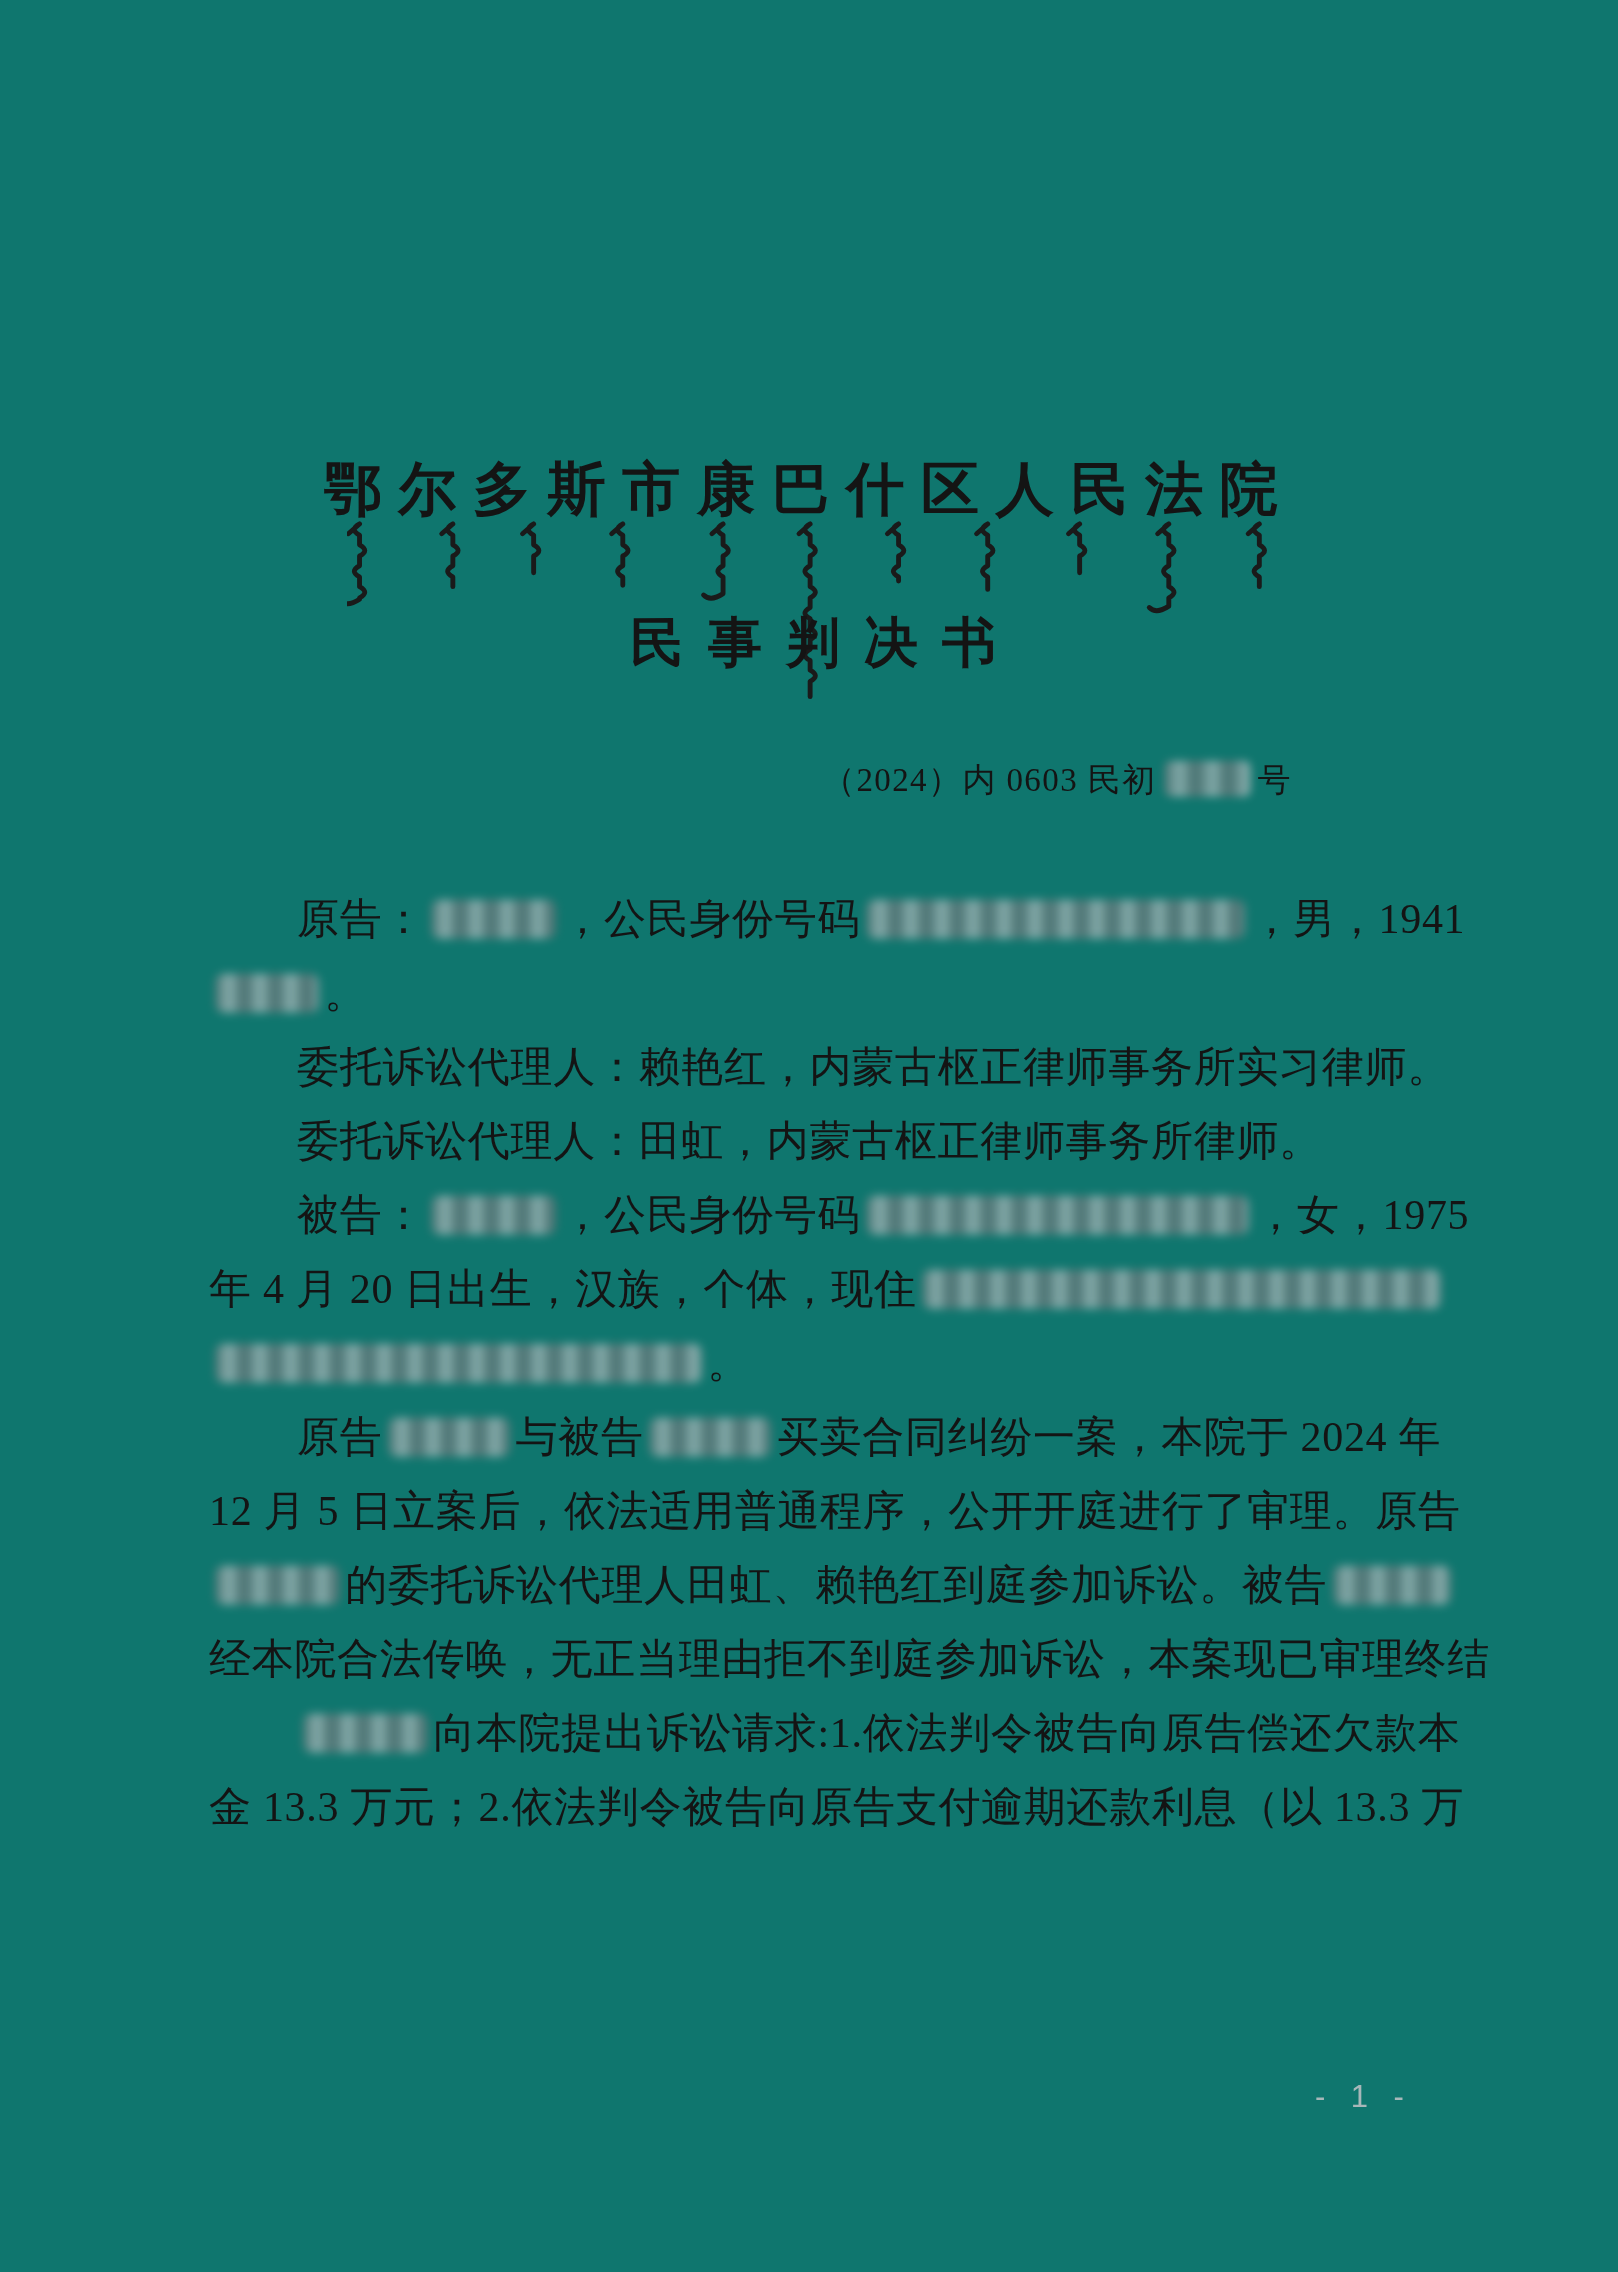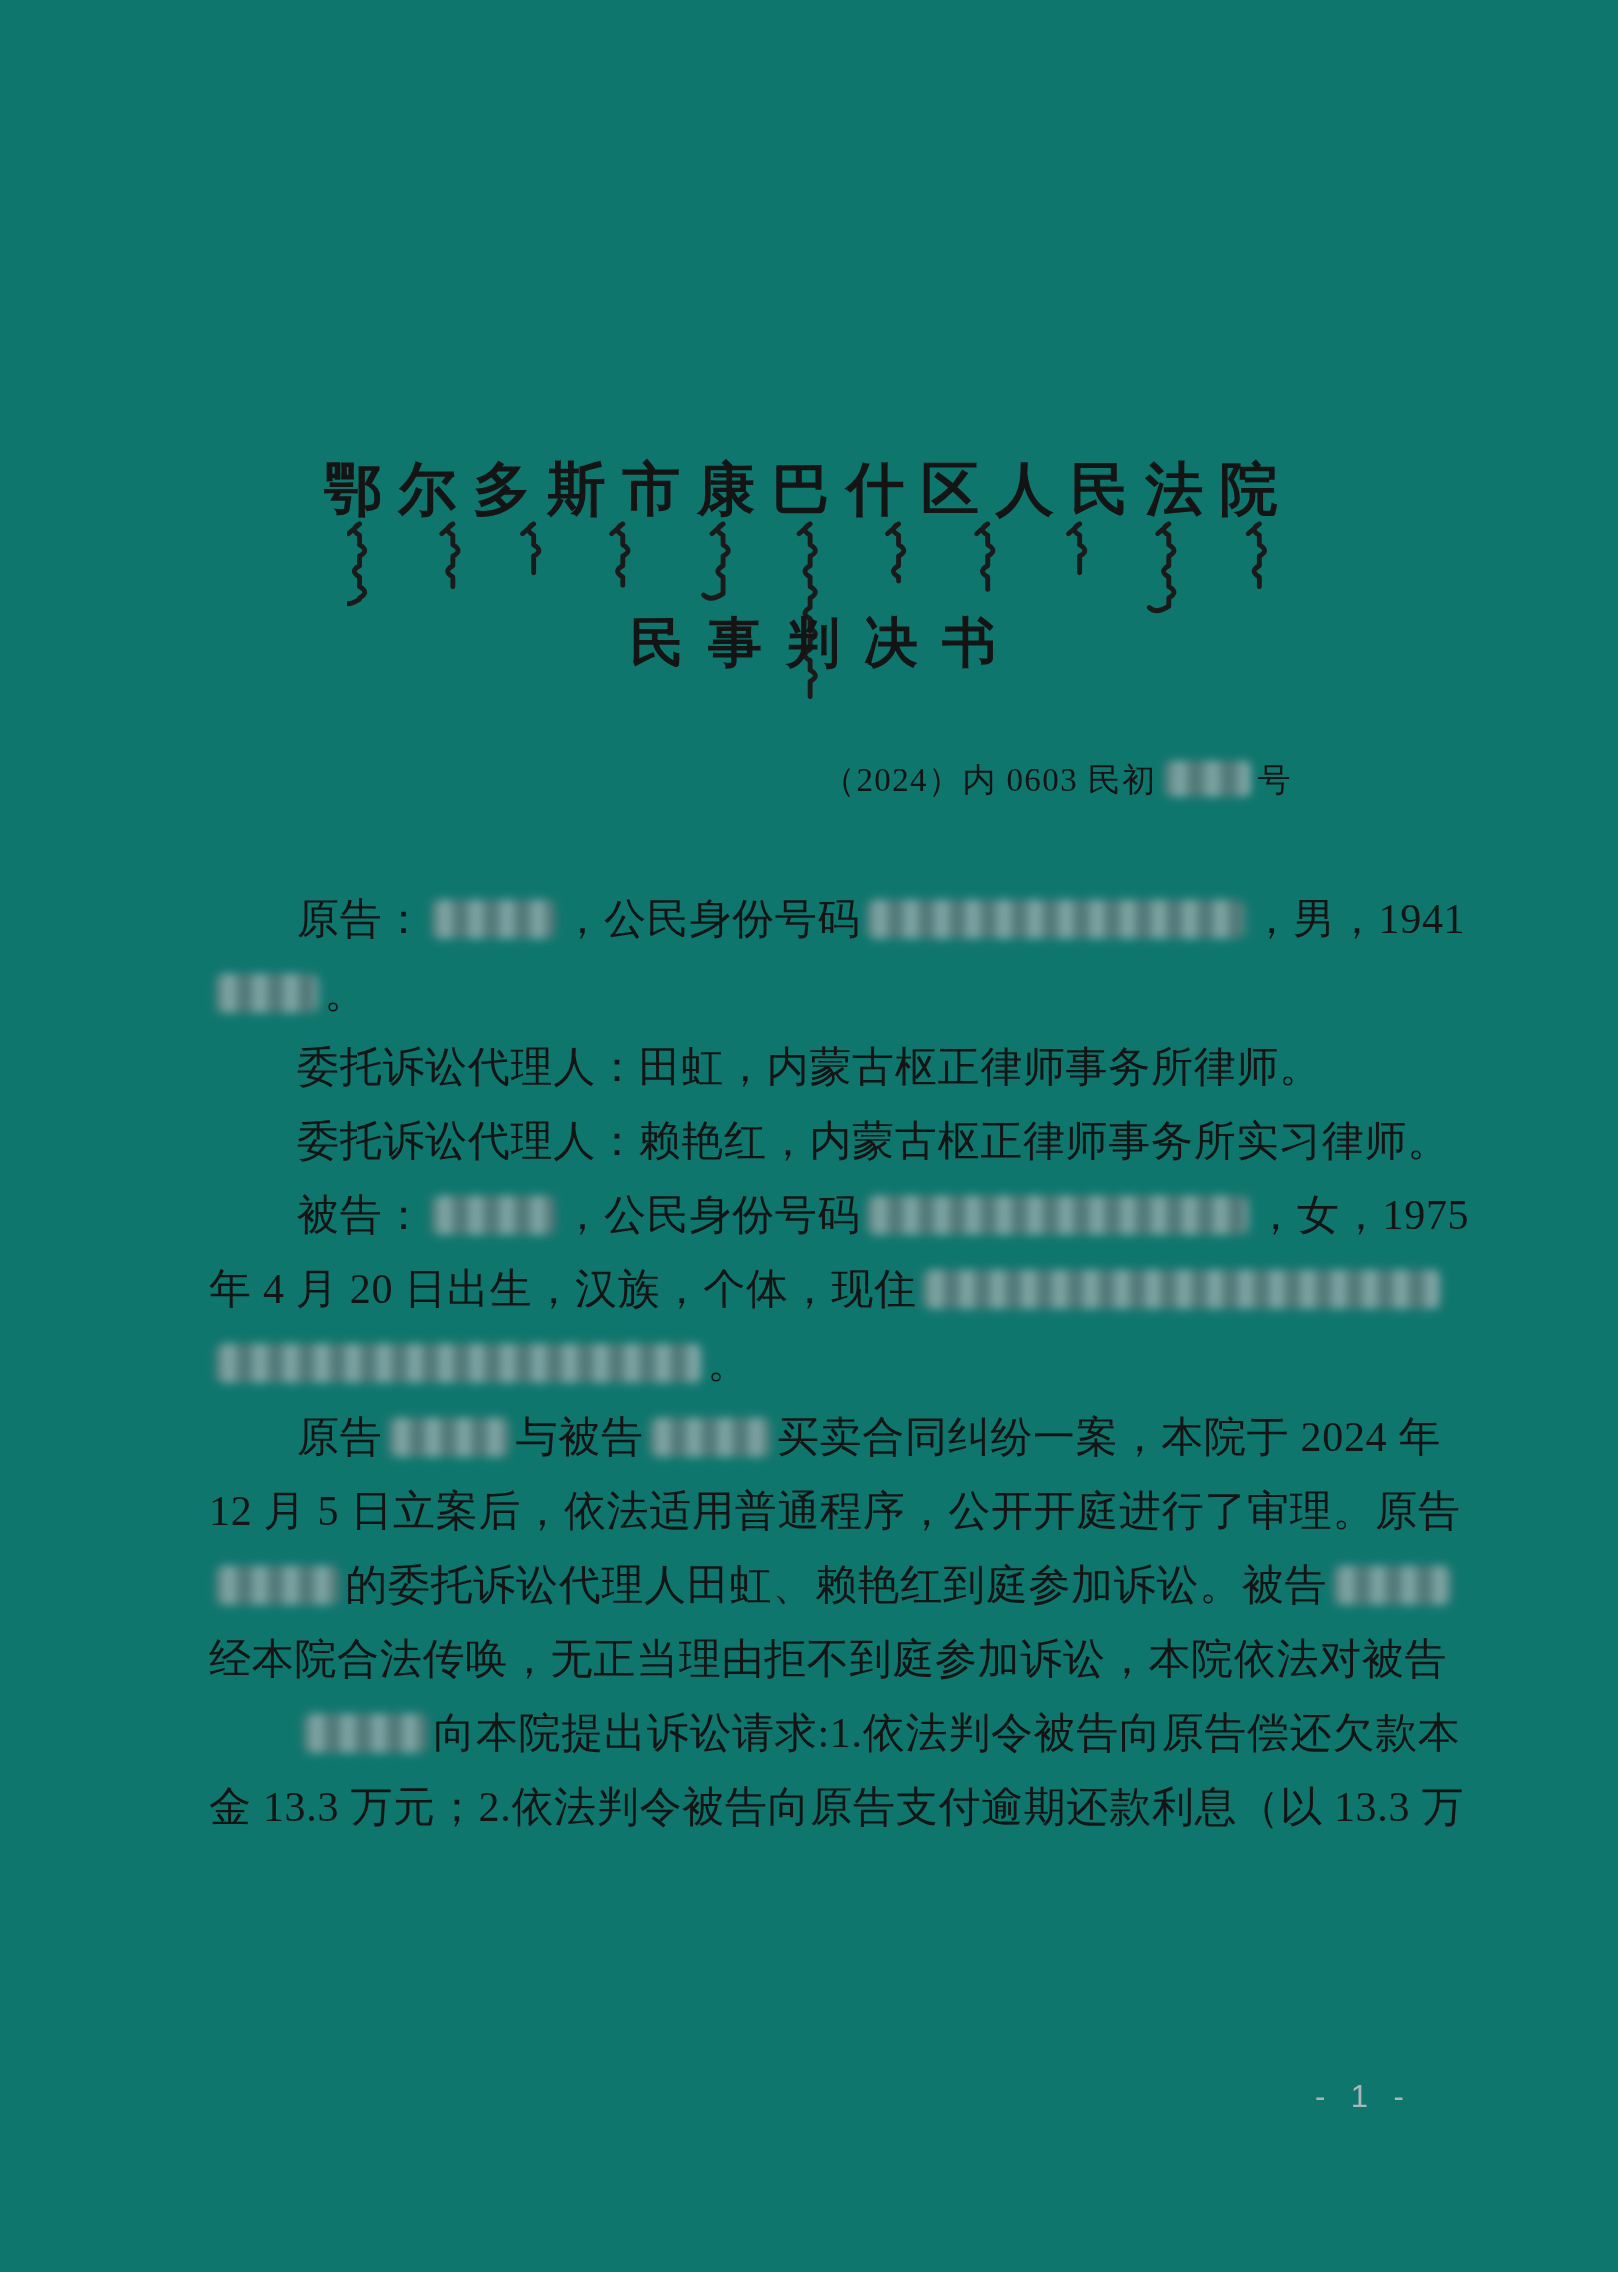--- a/index.html
+++ b/index.html
@@ -100,29 +100,29 @@
 
   <div class="doc-title">民事判决书</div>
 
   <div class="case-number">
     <span>（2024）内 0603 民初</span><span class="case-redact" style="width: 87px;"></span><span>号</span>
   </div>
 
   <div class="judgment-body">
       <div class="line indent"><span>原告：</span><span class="redact" style="width: 125px;"></span><span>，公民身份号码</span><span class="redact" style="width: 379px;"></span><span>，男，1941</span></div>
       <div class="line"><span class="redact" style="width: 104px;"></span><span>。</span></div>
+      <div class="line indent"><span>委托诉讼代理人：赖艳红，内蒙古枢正律师事务所实习律师。</span></div>
       <div class="line indent"><span>委托诉讼代理人：田虹，内蒙古枢正律师事务所律师。</span></div>
-      <div class="line indent"><span>委托诉讼代理人：赖艳红，内蒙古枢正律师事务所实习律师。</span></div>
       <div class="line indent"><span>被告：</span><span class="redact" style="width: 125px;"></span><span>，公民身份号码</span><span class="redact" style="width: 383px;"></span><span>，女，1975</span></div>
       <div class="line"><span>年 4 月 20 日出生，汉族，个体，现住</span><span class="redact" style="width: 519px;"></span></div>
       <div class="line"><span class="redact" style="width: 487px;"></span><span>。</span></div>
       <div class="line indent"><span>原告</span><span class="redact" style="width: 122px;"></span><span>与被告</span><span class="redact" style="width: 122px;"></span><span>买卖合同纠纷一案，本院于 2024 年</span></div>
       <div class="line"><span>12 月 5 日立案后，依法适用普通程序，公开开庭进行了审理。原告</span></div>
       <div class="line"><span class="redact" style="width: 125px;"></span><span>的委托诉讼代理人田虹、赖艳红到庭参加诉讼。被告</span><span class="redact" style="width: 118px;"></span></div>
-      <div class="line"><span>经本院合法传唤，无正当理由拒不到庭参加诉讼，本院依法对被告</span></div>
+      <div class="line"><span>经本院合法传唤，无正当理由拒不到庭参加诉讼，本案现已审理终结</span></div>
       <div class="line indent"><span class="redact" style="width: 125px;"></span><span>向本院提出诉讼请求:1.依法判令被告向原告偿还欠款本</span></div>
       <div class="line"><span>金 13.3 万元；2.依法判令被告向原告支付逾期还款利息（以 13.3 万</span></div>
     </div>
 
   <div class="page-number">- 1 -</div>
 
 </div>
 
 
 </body></html>

